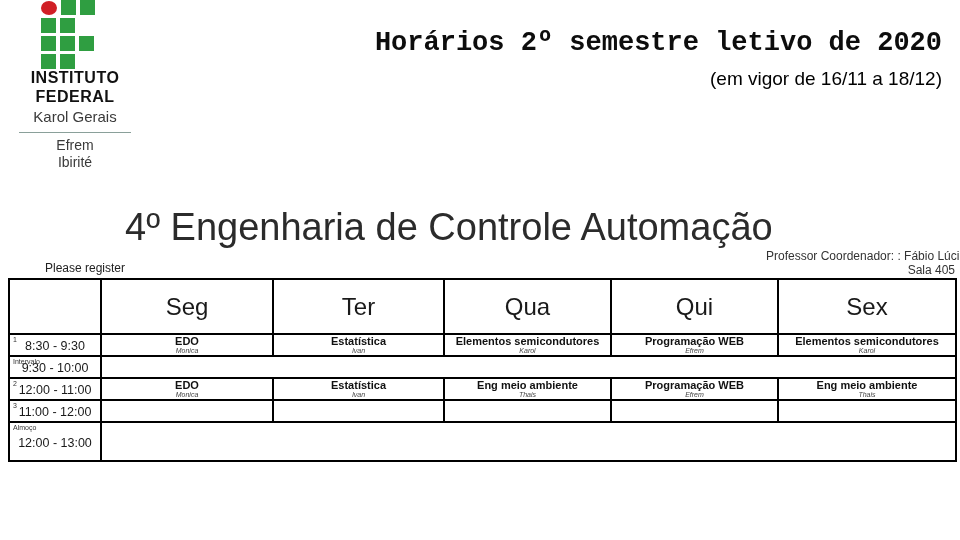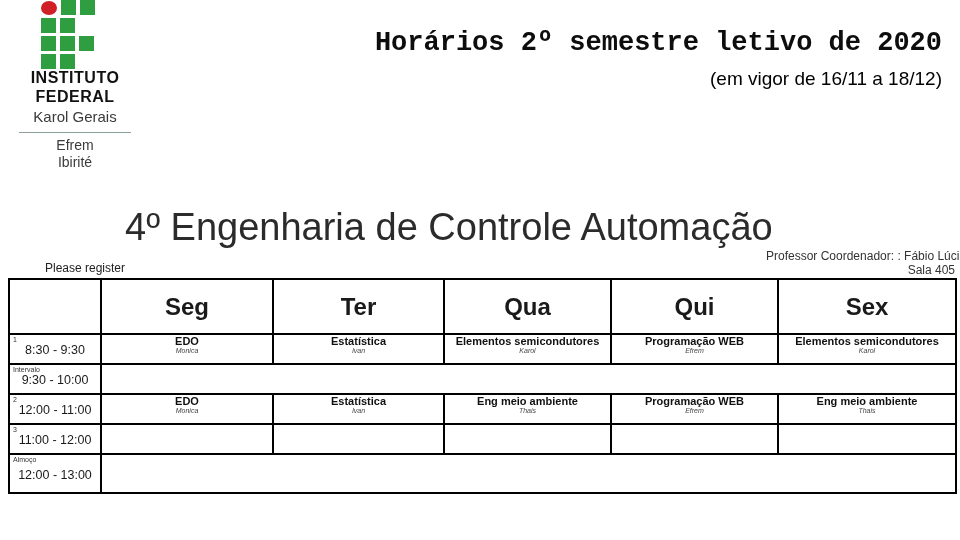--- a/index.html
+++ b/index.html
@@ -26,22 +26,22 @@
   
   .section-title { position:absolute; left:125px; top:206px; font-size:38px; color:#2b2b2b; white-space:nowrap; }
   .coordinator { position:absolute; left:766px; top:249px; font-size:12px; color:#333; white-space:nowrap; }
   .room { position:absolute; right:5px; top:263px; font-size:12px; color:#333; white-space:nowrap; }
   .register { position:absolute; left:5px; top:261px; font-size:12px; color:#222;margin-left:40px; }
 
   
   table.schedule { position:absolute; left:8px; top:278px; width:947px; border-collapse:collapse; table-layout:fixed; }
   table.schedule th, table.schedule td { border:2px solid #000; padding:0; }
   tr.head-row { height:55px; }
-  tr.head-row th { font-size:24px; font-weight:bold; color:#1a1a1a; text-align:center; }
-  tr.body-row { height:30px; }
+  tr.head-row th { font-size:24px; font-weight:normal; color:#1a1a1a; text-align:center; }
+  tr.body-row { height:22px; }
   tr.body-row.last { height:39px; }
   td.timecell { position:relative; vertical-align:middle; text-align:center; }
   td.timecell .marker { position:absolute; left:3px; top:1px; font-size:7px; color:#333; line-height:8px; }
   td.timecell .time { font-size:12.5px; color:#1a1a1a; }
   td.subjcell { vertical-align:top; text-align:center; padding-top:2px; }
   td.subjcell .subj { font-size:11px; font-weight:bold; color:#111; line-height:12px; }
   td.subjcell .teacher { font-size:7px; font-style:italic; color:#444; line-height:8px; }
   td.breakcell { background:#fff; }
 </style>
 </head>

